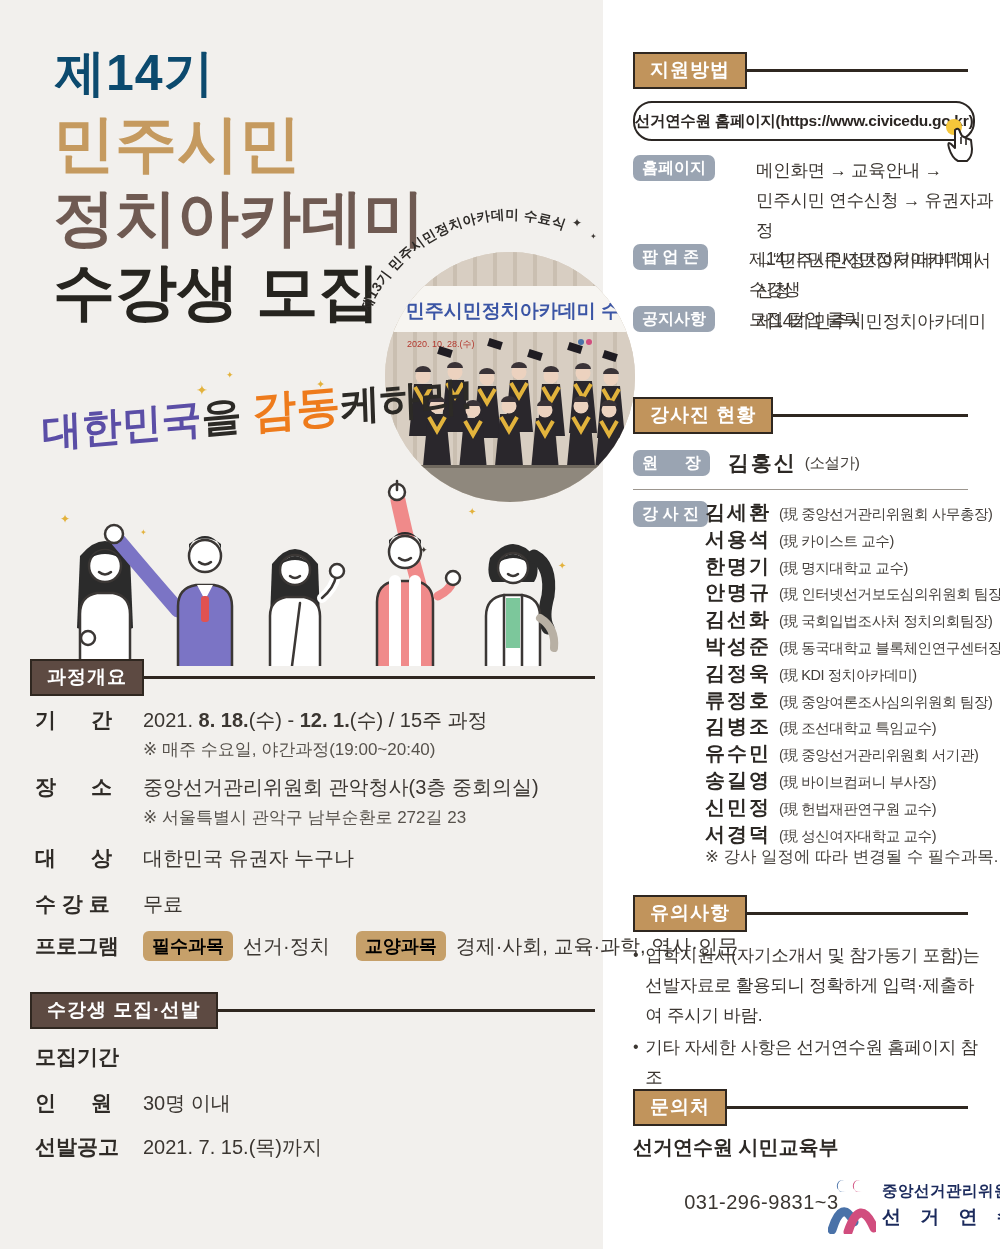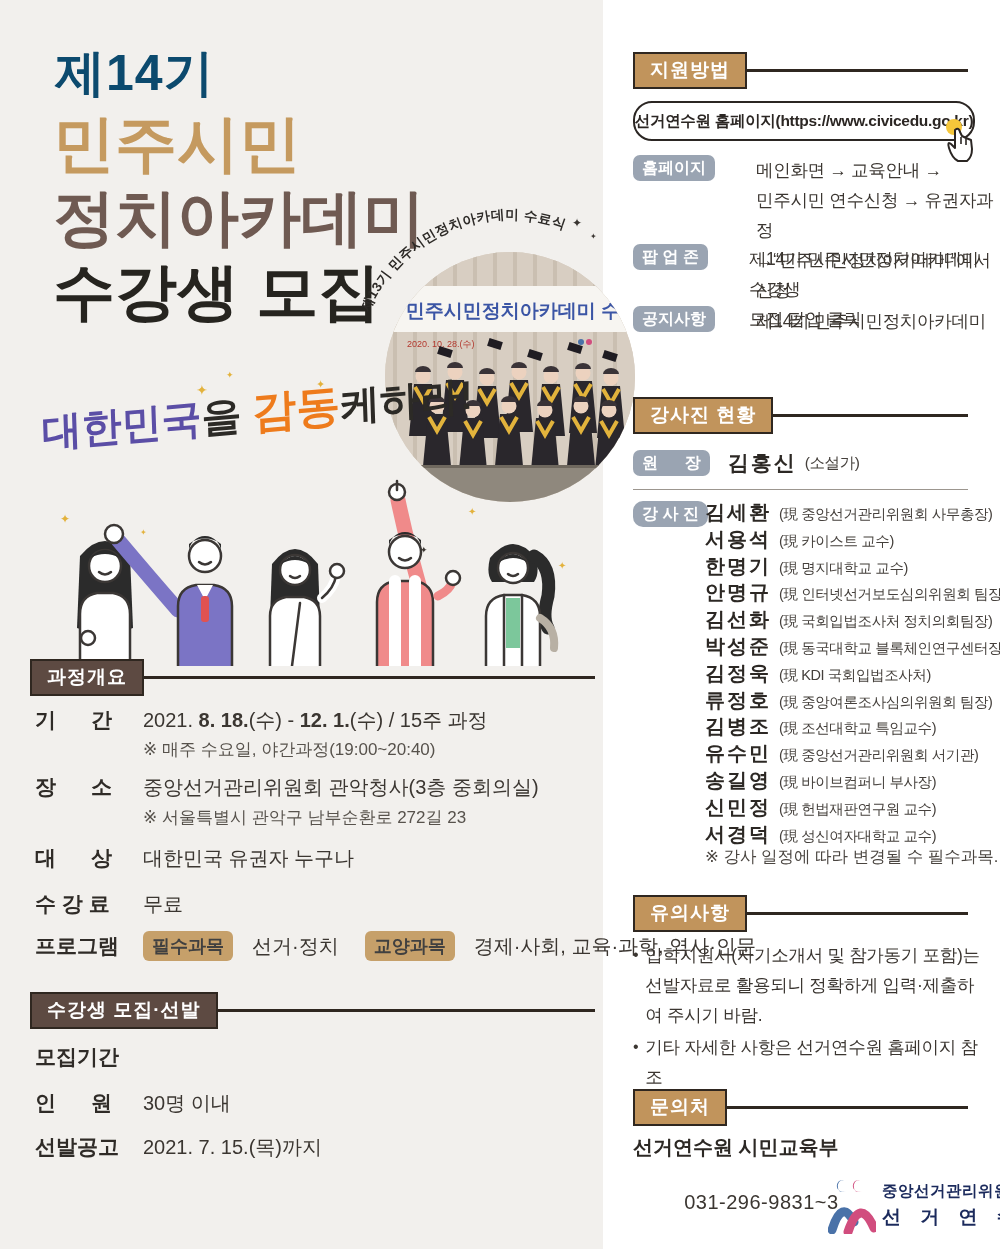--- a/index.html
+++ b/index.html
@@ -38,22 +38,22 @@
                font-size:19px;letter-spacing:1px;white-space:pre;line-height:1.1;}
   .sec-h-label.dark{background:#5d4a42;}
   .sec-h-label.tan{background:#c1945c;}
   .sec-h-line{flex:1;height:2.5px;background:#2f2720;}
 
   
   .ov-row{position:absolute;left:35px;display:flex;align-items:baseline;font-size:20px;color:#3b3631;}
   .ov-label{width:82px;font-weight:bold;white-space:pre;color:#2f2b27;flex-shrink:0;margin-right:26px;font-size:21px;}
   .ov-note{position:absolute;left:143px;font-size:17px;color:#57524c;}
   .bold{font-weight:bold;}
-  .badge-tan{background:#c6a06a;color:#404040;border-radius:6px;padding:3px 9px;font-size:18px;
-             font-weight:bold;margin-right:19px;white-space:pre;}
+  .badge-tan{background:#c6a06a;color:#000000;border-radius:6px;padding:3px 9px;font-size:18px;
+             font-weight:bold;margin-right:10px;white-space:pre;}
   .gap-left{margin-left:26px;}
 
   
   .url-box{position:absolute;left:633px;top:101px;width:338px;height:36px;border:2.5px solid #2b2623;
            border-radius:19px;background:#fff;display:flex;align-items:center;justify-content:center;
            font-size:15.5px;font-weight:bold;color:#2b2623;letter-spacing:-0.3px;white-space:nowrap;}
   .hand-icon{position:absolute;left:938px;top:118px;}
 
   .apply-row{position:absolute;left:633px;display:flex;align-items:flex-start;gap:28px;}
   .badge-gray{background:#9aa4b2;color:#fff;border-radius:7px;padding:4px 9px;font-size:16px;
@@ -325,21 +325,21 @@
     <span class="sec-h-line"></span>
   </div>
 
   <div class="fac-row" style="top:449px;align-items:center;">
     <span class="badge-gray" style="margin-right:18px;">원      장</span>
     <span class="fac-name" style="font-size:21px;">김홍신</span>
     <span class="fac-desc" style="font-size:15.5px;">(소설가)</span>
   </div>
   <div class="fac-sep"></div>
 
-  <span class="badge-gray" style="position:absolute;left:633px;top:501px;border-radius:10px;">강 사 진</span>
+  <span class="badge-gray" style="position:absolute;left:633px;top:501px;">강 사 진</span>
 
   <div class="fac-list">
     <div class="fac-item">
         <span class="fac-name">김세환</span>
         <span class="fac-desc">(現 중앙선거관리위원회 사무총장)</span>
       </div>
     <div class="fac-item">
         <span class="fac-name">서용석</span>
         <span class="fac-desc">(現 카이스트 교수)</span>
       </div>
@@ -354,21 +354,21 @@
     <div class="fac-item">
         <span class="fac-name">김선화</span>
         <span class="fac-desc">(現 국회입법조사처 정치의회팀장)</span>
       </div>
     <div class="fac-item">
         <span class="fac-name">박성준</span>
         <span class="fac-desc">(現 동국대학교 블록체인연구센터장)</span>
       </div>
     <div class="fac-item">
         <span class="fac-name">김정욱</span>
-        <span class="fac-desc">(現 KDI 국회입법조사처)</span>
+        <span class="fac-desc">(現 KDI 정치아카데미)</span>
       </div>
     <div class="fac-item">
         <span class="fac-name">류정호</span>
         <span class="fac-desc">(現 중앙여론조사심의위원회 팀장)</span>
       </div>
     <div class="fac-item">
         <span class="fac-name">김병조</span>
         <span class="fac-desc">(現 조선대학교 특임교수)</span>
       </div>
     <div class="fac-item">

